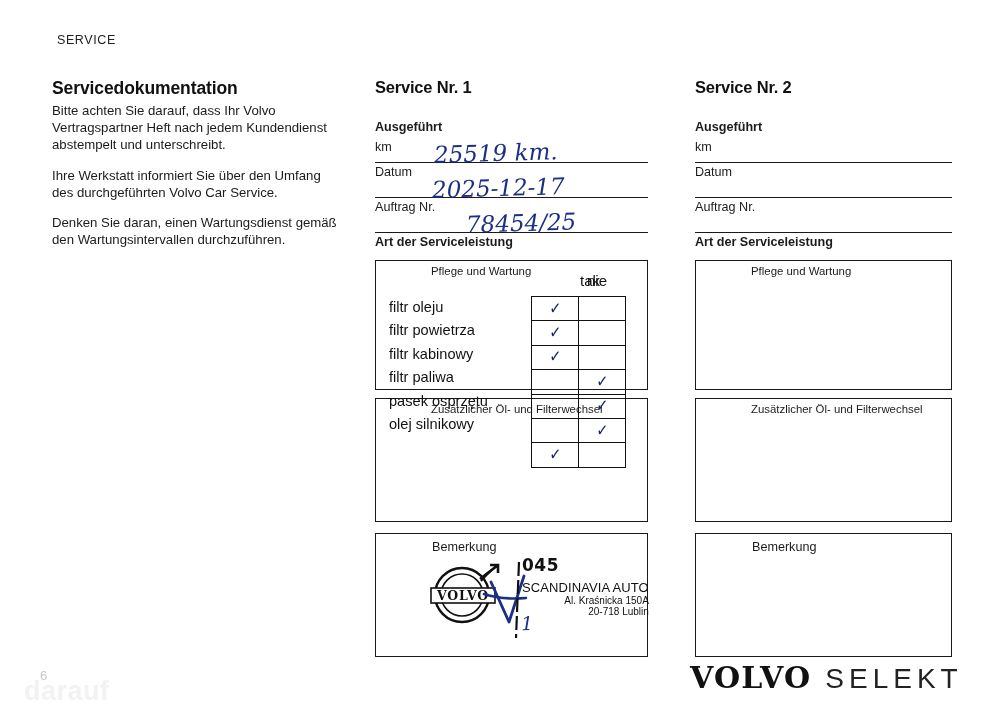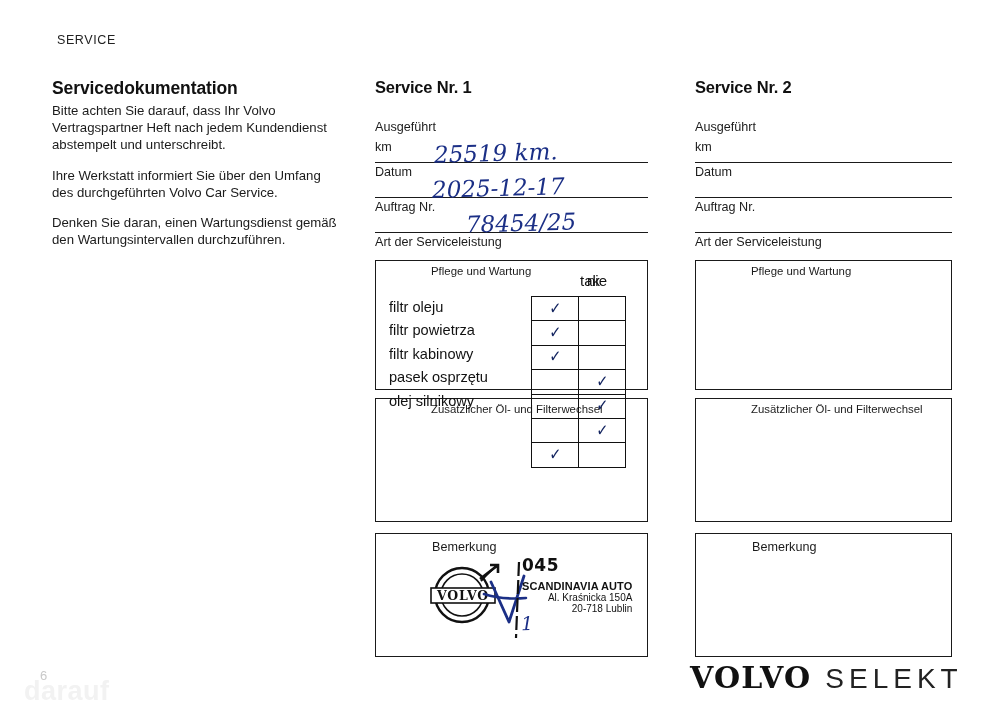--- a/index.html
+++ b/index.html
@@ -71,21 +71,21 @@
     position: relative;
     border-bottom: 1.6px solid #1a1a1a;
     box-sizing: border-box;
   }
   .field-label {
     font-size: 12.6px;
     color: #1b1b1b;
     line-height: 15px;
     padding-top: 2px;
   }
-  .field.no-rule { border-bottom: none; }
+  .field.no-rule { border-bottom: none; font-weight: bold; }
 
   
   .hand {
     position: absolute;
     font-family: "DejaVu Serif", serif;
     color: #1b2f86;
     font-style: italic;
     white-space: nowrap;
     transform: rotate(-1.6deg);
     font-weight: 500;
@@ -162,22 +162,22 @@
     top: 555px;
     color: #111;
   }
   .stamp-num {
     font-size: 17px;
     font-weight: bold;
     letter-spacing: 0.5px;
     font-family: "DejaVu Sans", sans-serif;
   }
   .stamp-name {
-    font-size: 11px;
-    font-weight: bold;
+    font-size: 13px;
+    font-weight: normal;
     letter-spacing: 0.1px;
     margin-top: 5px;
   }
   .stamp-addr { font-size: 10px; line-height: 11.4px; text-align: right; }
   .signature {
     position: absolute;
     left: 470px;
     top: 552px;
     pointer-events: none;
   }
@@ -264,20 +264,21 @@
     <span class="svc-box-label">Zusätzlicher Öl- und Filterwechsel</span>
   </div>
   <div class="svc-box" style="left:375px; top:533px; width:273px; height:124px;">
     <span class="svc-box-label" style="font-size:12.6px; left:8px; top:6px;">Bemerkung</span>
   </div>
 
   <div class="hand-list">
     <div class="hl-row">filtr oleju</div>
     <div class="hl-row">filtr powietrza</div>
     <div class="hl-row">filtr kabinowy</div>
+    <div class="hl-row">filtr paliwa</div>
     <div class="hl-row">pasek osprzętu</div>
     <div class="hl-row">olej silnikowy</div>
   </div>
 
   <div class="abs grid-head tak">tak</div>
   <div class="abs grid-head nie">nie</div>
 
   <table class="grid">
     <tbody>
         <tr>

